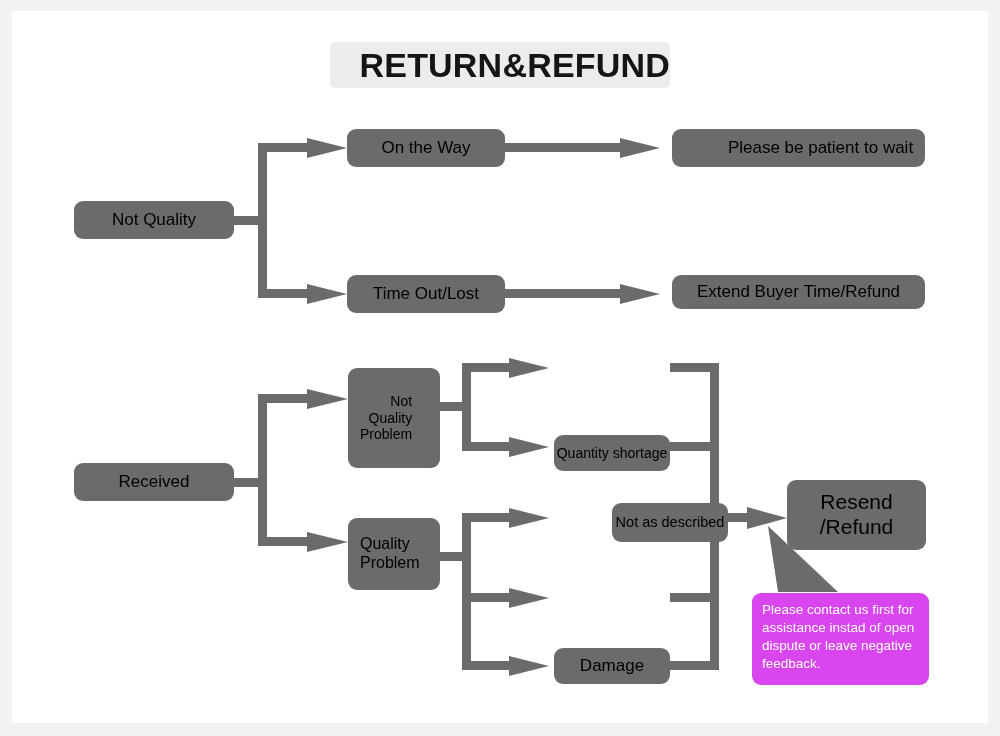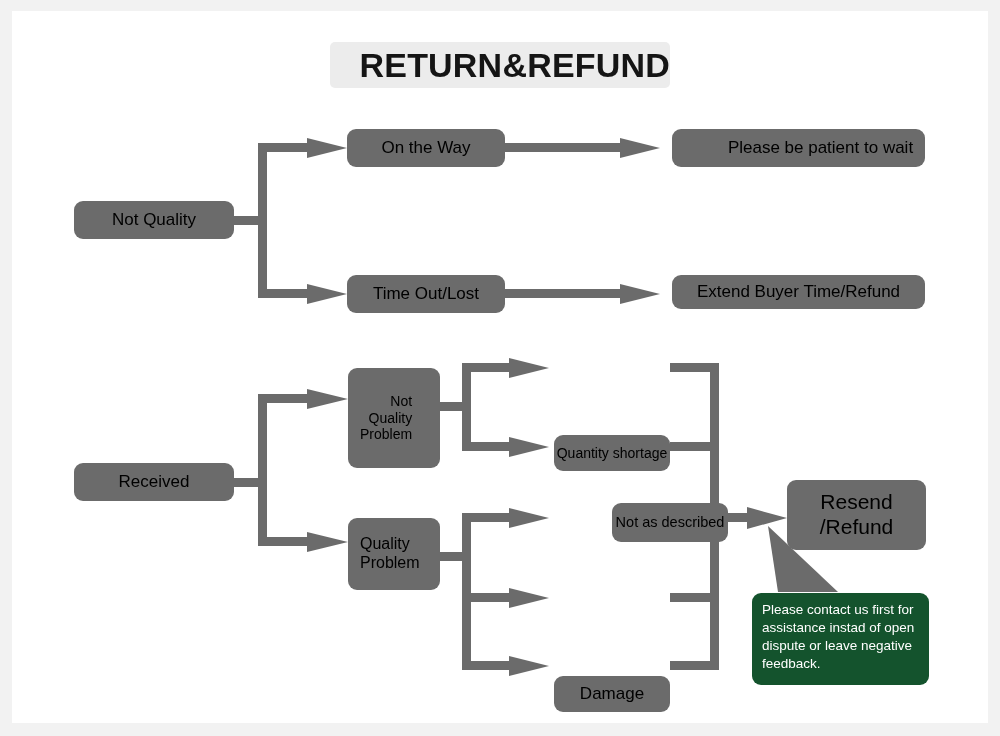--- a/index.html
+++ b/index.html
@@ -68,21 +68,21 @@
     left: 0; top: 0;
     width: 976px; height: 712px;
     z-index: 1;
   }
 
   
   #callout-bubble {
     position: absolute;
     left: 740px; top: 582px;
     width: 177px; height: 92px;
-    background: #14532d;
+    background: #d946ef;
     border-radius: 9px;
     color: #ffffff;
     font-size: 13.5px;
     line-height: 1.33;
     padding: 8px 9px 0 10px;
     z-index: 3;
   }
   #callout-tail {
     position: absolute;
     left: 740px; top: 515px;
@@ -199,21 +199,21 @@
 
     <div class="node center" style="left:542px; top:424px; width:116px; height:36px; font-size:14px;">
       <span>Quantity shortage</span>
     </div>
 
     <div class="node center" style="left:564px; top:492px; width:116px; height:39px; font-size:14.5px;margin-left:36px;">
       <span>Not as described</span>
     </div>
 
 
-    <div class="node center" style="left:542px; top:637px; width:116px; height:36px; font-size:17px;margin-top:28px;">
+    <div class="node center" style="left:542px; top:637px; width:116px; height:36px; font-size:17px;">
       <span>Damage</span>
     </div>
 
     <div class="node center" style="left:775px; top:469px; width:139px; height:70px; font-size:21px;">
       <span>Resend
 /Refund</span>
     </div>
 
     <div id="callout-bubble">
       <span>Please contact us first for assistance instad of open dispute or leave negative feedback.</span>

